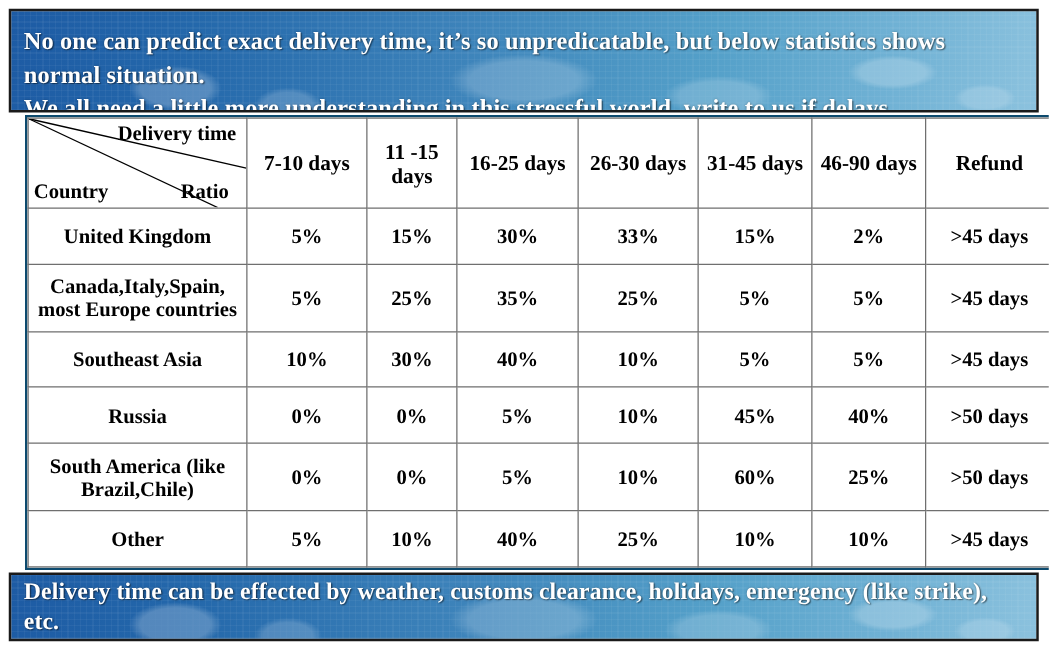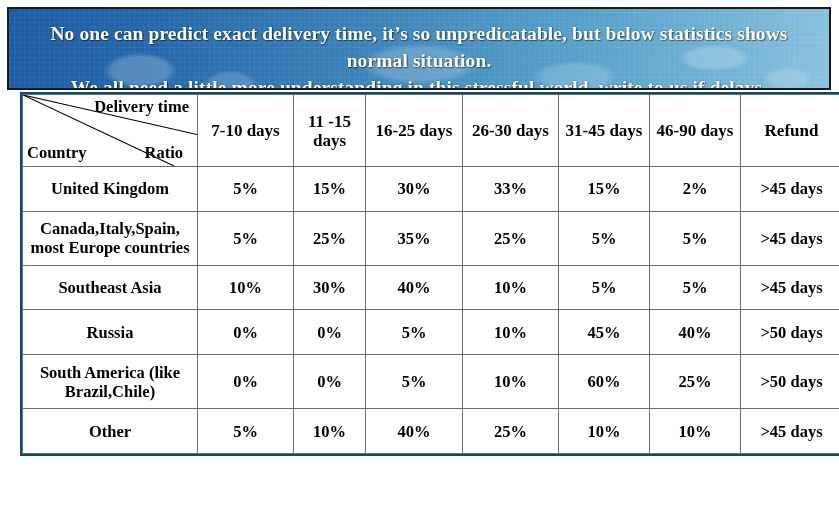--- a/index.html
+++ b/index.html
@@ -52,21 +52,20 @@
       radial-gradient(ellipse 40px 18px at 95% 88%, rgba(255,255,255,.55) 0 45%, transparent 62%),
       repeating-linear-gradient(0deg, rgba(255,255,255,.16) 0 1px, transparent 1px 5px),
       repeating-linear-gradient(90deg, rgba(255,255,255,.16) 0 1px, transparent 1px 5px);
     pointer-events: none;
   }
   .banner .btext {
     position: relative;
     z-index: 2;
     color: #ffffff;
     font-weight: bold;
-    text-align: center;
     text-shadow: 1px 1px 1px rgba(0,0,0,.45), 0 0 2px rgba(0,0,0,.3);
     letter-spacing: 0.1px;
   }
 
   #top-banner {
     top: 7px;
     height: 83px;
     padding: 11px 10px 0 10px;
   }
   #top-banner .btext {
@@ -272,14 +271,18 @@
           <td>25%</td>
           <td>10%</td>
           <td>10%</td>
           <td>&gt;45 days</td>
         </tr>
 
       </tbody>
     </table>
   </div>
 
+  <div class="banner" id="bottom-banner">
+    <div class="map"></div>
+    <div class="btext">Delivery time can be effected by weather, customs clearance, holidays, emergency (like strike), etc.</div>
+  </div>
 
 </div>
 
 </body></html>

